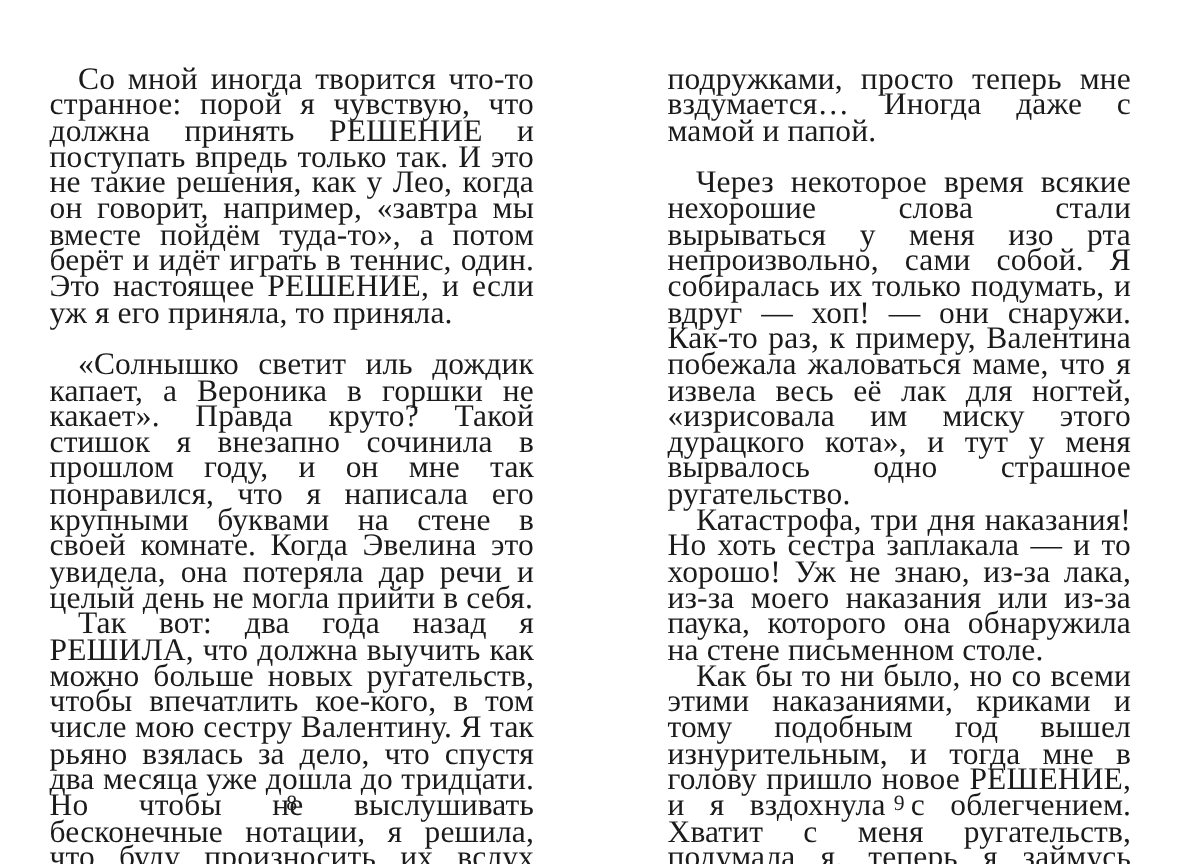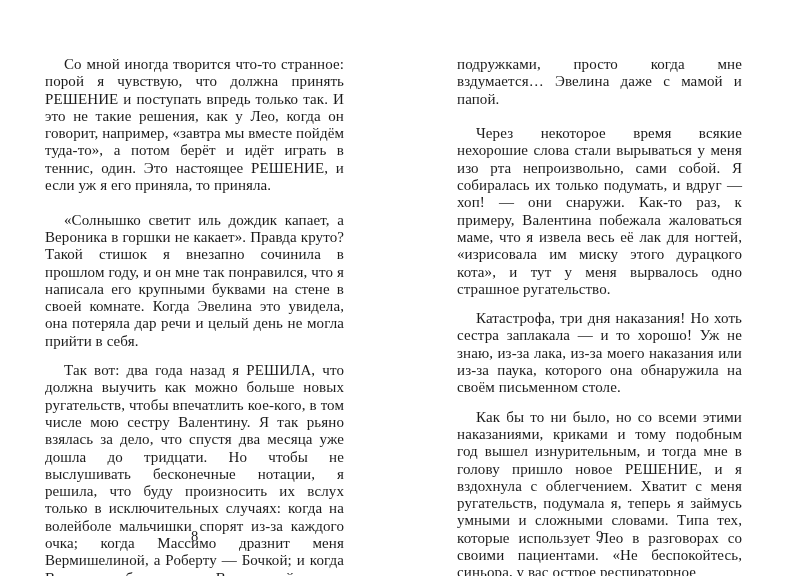--- a/index.html
+++ b/index.html
@@ -12,22 +12,22 @@
     position: relative;
   }
   .spread { position: absolute; inset: 0; background: #ffffff; }
   .page {
     position: absolute;
     top: 44px;
   }
   .page-left  { left: 33px;  width: 323px; }
   .page-right { left: 445px; width: 309px; }
   .page p {
-    margin: 12px;
-    font-size: 15px;
+    margin: 0;
+    font-size: 21px;
     line-height: 17.3px;
     text-align: justify;
     text-indent: 19px;
     letter-spacing: 0.1px;
   }
   .page p.no-indent { text-indent: 0; }
   .page p.gap-before { margin-top: 17.3px; }
   .folio {
     position: absolute;
     top: 528px;
@@ -45,23 +45,23 @@
 <div class="spread">
 
   <div class="page page-left">
     <p>Со мной иногда творится что-то странное: порой я чувствую, что должна принять РЕШЕНИЕ и поступать впредь только так. И это не такие решения, как у Лео, когда он говорит, например, «завтра мы вместе пойдём туда-то», а потом берёт и идёт играть в теннис, один. Это настоящее РЕШЕНИЕ, и если уж я его приняла, то приняла.</p>
     <p class="gap-before">«Солнышко светит иль дождик капает, а Вероника в горшки не какает». Правда круто? Такой стишок я внезапно сочинила в прошлом году, и он мне так понравился, что я написала его крупными буквами на стене в своей комнате. Когда Эвелина это увидела, она потеряла дар речи и целый день не могла прийти в себя.</p>
     <p>Так вот: два года назад я РЕШИЛА, что должна выучить как можно больше новых ругательств, чтобы впечатлить кое-кого, в том числе мою сестру Валентину. Я так рьяно взялась за дело, что спустя два месяца уже дошла до тридцати. Но чтобы не выслушивать бесконечные нотации, я решила, что буду произносить их вслух только в исключительных случаях: когда на волейболе мальчишки спорят из-за каждого очка; когда Массимо дразнит меня Вермишелиной, а Роберту — Бочкой; и когда Валентина обзывает меня Вредоникой.</p>
     <p>Зато про себя или шёпотом можно повторять их постоянно: в школе, на улице, с Валентиной и её</p>
   </div>
 
   <div class="page page-right">
-    <p class="no-indent">подружками, просто когда мне вздумается… Эвелина даже с мамой и папой.</p>
+    <p class="no-indent">подружками, просто теперь мне вздумается… Иногда даже с мамой и папой.</p>
     <p class="gap-before">Через некоторое время всякие нехорошие слова стали вырываться у меня изо рта непроизвольно, сами собой. Я собиралась их только подумать, и вдруг — хоп! — они снаружи. Как-то раз, к примеру, Валентина побежала жаловаться маме, что я извела весь её лак для ногтей, «изрисовала им миску этого дурацкого кота», и тут у меня вырвалось одно страшное ругательство.</p>
-    <p>Катастрофа, три дня наказания! Но хоть сестра заплакала — и то хорошо! Уж не знаю, из-за лака, из-за моего наказания или из-за паука, которого она обнаружила на своём письменном столе.</p>
+    <p>Катастрофа, три дня наказания! Но хоть сестра заплакала — и то хорошо! Уж не знаю, из-за лака, из-за моего наказания или из-за паука, которого она обнаружила на стене письменном столе.</p>
     <p>Как бы то ни было, но со всеми этими наказаниями, криками и тому подобным год вышел изнурительным, и тогда мне в голову пришло новое РЕШЕНИЕ, и я вздохнула с облегчением. Хватит с меня ругательств, подумала я, теперь я займусь умными и сложными словами. Типа тех, которые использует Лео в разговорах со своими пациентами. «Не беспокойтесь, синьора, у вас острое респираторное</p>
   </div>
 
   <div class="folio folio-left">8</div>
 
   <div class="folio folio-right">9</div>
 
 </div>
 
 </body></html>

